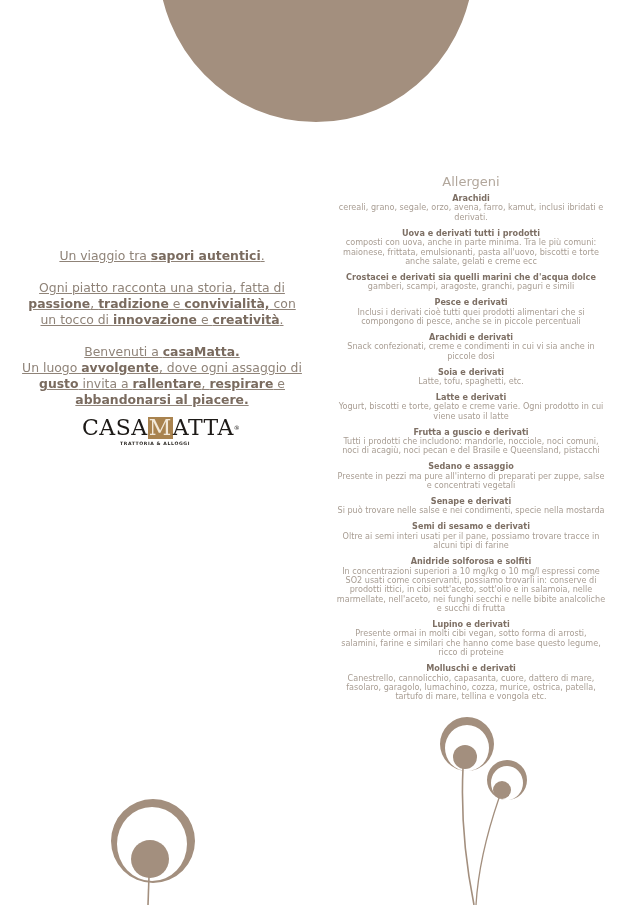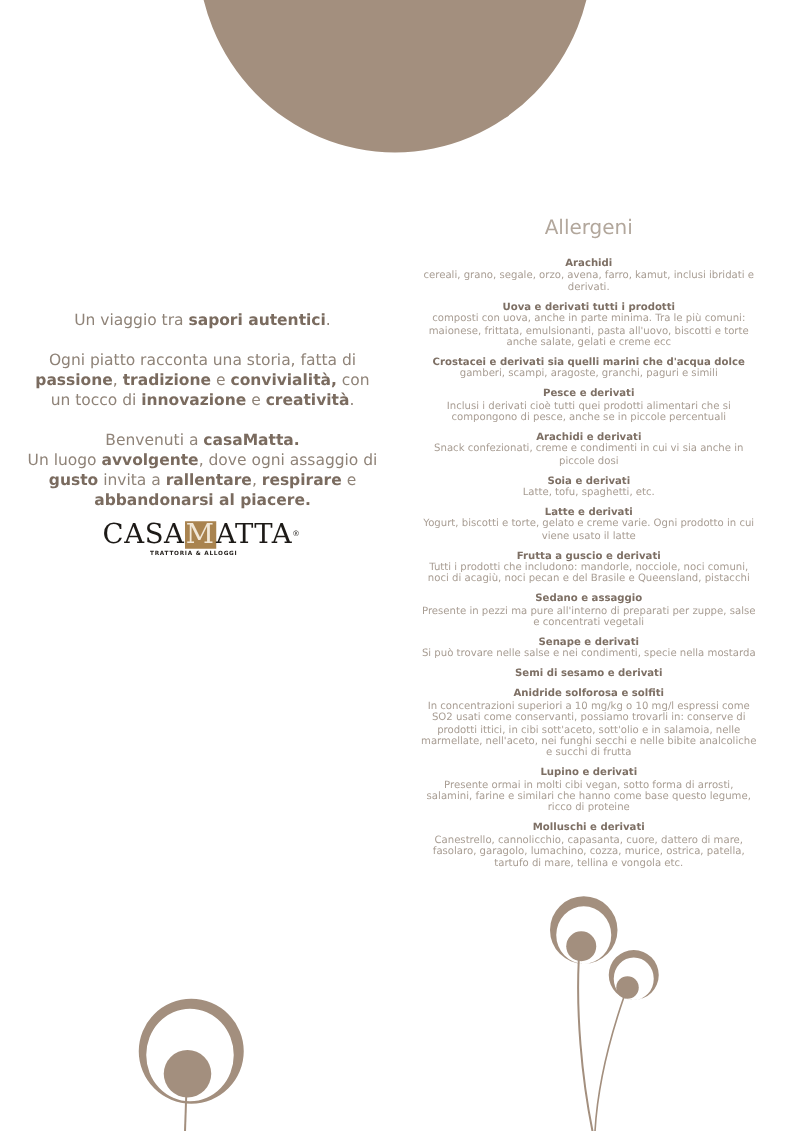--- a/index.html
+++ b/index.html
@@ -2,33 +2,33 @@
 <html><head>
 <meta charset="utf-8">
 <style>
   html, body { margin: 0; padding: 0; background: #ffffff; }
   body { width: 640px; height: 905px; position: relative; overflow: hidden;
          font-family: "DejaVu Sans", "Liberation Sans", sans-serif; }
   .deco { position: absolute; left: 0; top: 0; width: 640px; height: 905px; pointer-events: none; }
 
   .intro { position: absolute; left: 22px; top: 248px; width: 280px; text-align: center;
            color: #8f8378; font-size: 12.4px; line-height: 16px; }
-  .intro p { margin: 0 0 16px 0; }
+  .intro p { margin: 0 0 16px 0; text-decoration: underline; }
   .intro b { color: #7a6b5f; font-weight: bold; }
 
   .logo { position: absolute; left: 82px; top: 416px; width: 146px; text-align: center; }
   .logo-word { font-family: "DejaVu Serif", "Liberation Serif", serif; font-size: 22px; color: #1d1a17;
                letter-spacing: 0.5px; line-height: 24px; white-space: nowrap; }
   .logo-m { display: inline-block; background: #a9834f; color: #f2e8d8; padding: 0 1px; line-height: 22px; }
   .logo-reg { font-size: 6px; vertical-align: top; }
   .logo-sub { font-size: 4.6px; letter-spacing: 0.6px; color: #2a2622; margin-top: 1px; font-weight: bold; }
 
   .allergens { position: absolute; left: 336px; top: 175px; width: 270px; text-align: center;
                color: #a89d93; font-size: 8.1px; line-height: 9.4px; }
-  .allergens h2 { margin: 0 0 18px 0; font-size: 16px; font-weight: normal; color: #b2a79c; line-height: 13px; }
+  .allergens h2 { margin: 0 0 6px 0; font-size: 13px; font-weight: normal; color: #b2a79c; line-height: 13px; }
   .item { margin-bottom: 6.5px; }
   .item .t { display: block; color: #7d6f64; font-weight: bold; }
   .item .t.inline { display: inline; }
 </style>
 </head>
 <body>
 
 <svg class="deco" viewBox="0 0 640 905" xmlns="http://www.w3.org/2000/svg">
 
   <path fill="#a38f7e" fill-rule="evenodd" d="M113,-40 A192,194 0 0 0 497,-40 L497,-40 A192,194 0 0 0 113,-40 Z
@@ -70,17 +70,17 @@
   <div class="item"><span class="t">Arachidi</span><span>cereali, grano, segale, orzo, avena, farro, kamut, inclusi ibridati e derivati.</span></div>
   <div class="item"><span class="t">Uova e derivati tutti i prodotti</span><span>composti con uova, anche in parte minima. Tra le più comuni: maionese, frittata, emulsionanti, pasta all'uovo, biscotti e torte anche salate, gelati e creme ecc</span></div>
   <div class="item"><span class="t inline">Crostacei e derivati sia quelli marini che d'acqua dolce</span><span> gamberi, scampi, aragoste, granchi, paguri e simili</span></div>
   <div class="item"><span class="t">Pesce e derivati</span><span>Inclusi i derivati cioè tutti quei prodotti alimentari che si compongono di pesce, anche se in piccole percentuali</span></div>
   <div class="item"><span class="t">Arachidi e derivati</span><span>Snack confezionati, creme e condimenti in cui vi sia anche in piccole dosi</span></div>
   <div class="item"><span class="t">Soia e derivati</span><span>Latte, tofu, spaghetti, etc.</span></div>
   <div class="item"><span class="t">Latte e derivati</span><span>Yogurt, biscotti e torte, gelato e creme varie. Ogni prodotto in cui viene usato il latte</span></div>
   <div class="item"><span class="t">Frutta a guscio e derivati</span><span>Tutti i prodotti che includono: mandorle, nocciole, noci comuni, noci di acagiù, noci pecan e del Brasile e Queensland, pistacchi</span></div>
   <div class="item"><span class="t">Sedano e assaggio</span><span>Presente in pezzi ma pure all'interno di preparati per zuppe, salse e concentrati vegetali</span></div>
   <div class="item"><span class="t">Senape e derivati</span><span>Si può trovare nelle salse e nei condimenti, specie nella mostarda</span></div>
-  <div class="item"><span class="t">Semi di sesamo e derivati</span></div>
+  <div class="item"><span class="t">Semi di sesamo e derivati</span><span>Oltre ai semi interi usati per il pane, possiamo trovare tracce in alcuni tipi di farine</span></div>
   <div class="item"><span class="t">Anidride solforosa e solfiti</span><span>In concentrazioni superiori a 10 mg/kg o 10 mg/l espressi come SO2 usati come conservanti, possiamo trovarli in: conserve di prodotti ittici, in cibi sott'aceto, sott'olio e in salamoia, nelle marmellate, nell'aceto, nei funghi secchi e nelle bibite analcoliche e succhi di frutta</span></div>
   <div class="item"><span class="t">Lupino e derivati</span><span>Presente ormai in molti cibi vegan, sotto forma di arrosti, salamini, farine e similari che hanno come base questo legume, ricco di proteine</span></div>
   <div class="item"><span class="t">Molluschi e derivati</span><span>Canestrello, cannolicchio, capasanta, cuore, dattero di mare, fasolaro, garagolo, lumachino, cozza, murice, ostrica, patella, tartufo di mare, tellina e vongola etc.</span></div>
 </div>
 
 </body></html>

